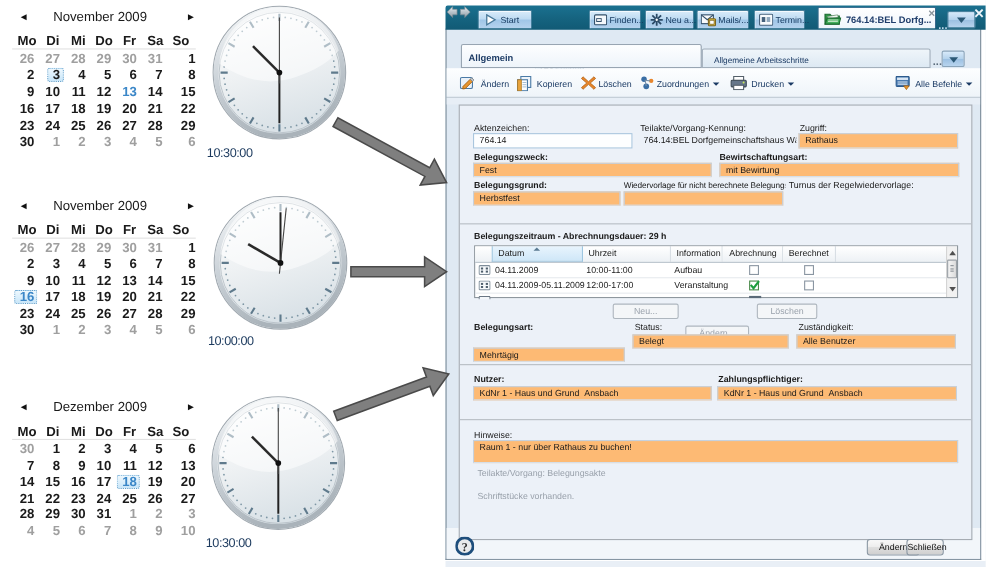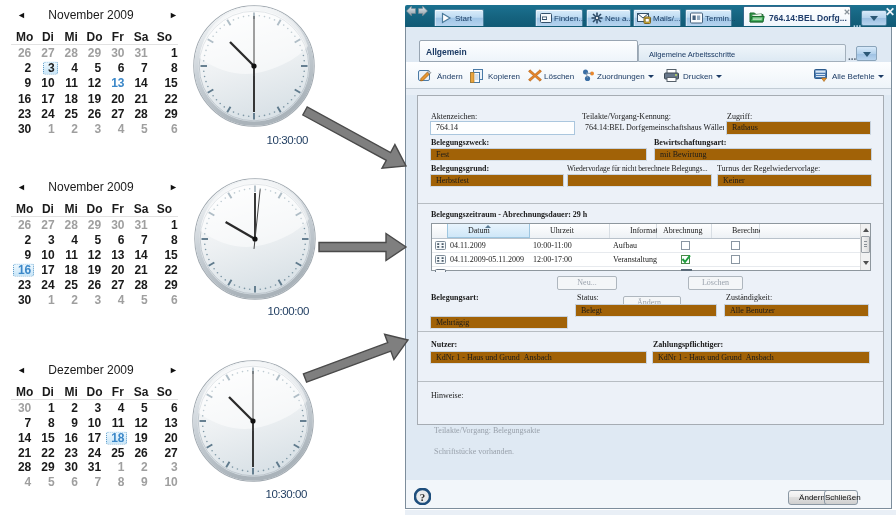--- a/index.html
+++ b/index.html
@@ -10,50 +10,50 @@
 .cal { position:absolute; left:6px; width:176px; font-weight:bold; color:#1a1a1a; }
 .cal .title { position:absolute; left:0; width:170px; text-align:center; font-size:12px; font-weight:normal; }
 .cal .arr { position:absolute; font-size:9px; font-weight:bold; color:#111; }
 .cal .row { position:absolute; left:7px; width:169px; height:15px; white-space:nowrap; }
 .cal .row span.c { display:inline-block; width:23.3px; text-align:right; padding-right:5px; font-size:12px; vertical-align:top; }
 .cal .row.hdr span.c { text-align:center; padding-right:0; }
 .cal .row span.c.last { width:30px; }
 .cal .gray { color:#9f9f9f; }
 .cal .blue { color:#3b87c8; }
 
-.ctime { position:absolute; width:120px; text-align:right; font-size:11.5px; letter-spacing:-0.4px; color:#1c3a5e; }
+.ctime { position:absolute; width:120px; text-align:left; font-size:11.5px; letter-spacing:-0.4px; color:#1c3a5e; }
 
 #win { position:absolute; left:405px; top:4px; width:491px; height:511px; font-size:8px; }
 #tealbar { position:absolute; left:0; top:1px; width:491px; height:22px; border-radius:2px 0 0 0;
   background:linear-gradient(#1b7190 0%, #15637f 55%, #115a75 100%); }
 #winbody { position:absolute; left:0px; top:22px; width:487px; height:483px;
   background:#dfe9f3; border:1px solid #7d8d9b; border-top:none; }
 .ttab { position:absolute; top:5px; height:17px; background:linear-gradient(#d9ecfa 0%, #bedbf2 45%, #a0c6e7 52%, #b6d3ee 100%);
   border:1px solid #49819d; border-bottom:none; border-radius:2px 2px 0 0; color:#16395f; font-size:8px; box-shadow:inset 0 1px 0 rgba(255,255,255,0.75), inset 1px 0 0 rgba(255,255,255,0.4); }
 .ttab .lab { position:absolute; top:4px; white-space:nowrap; }
 .ticon { position:absolute; top:2px; }
 #doctab { position:absolute; left:338px; top:2px; width:108px; height:20px; background:linear-gradient(#ffffff, #eef5fb);
   border:1px solid #38688c; border-bottom:none; border-radius:2px 2px 0 0; color:#1e3c6a; font-weight:bold; font-size:8.5px; white-space:nowrap; }
 
 .itab { position:absolute; border-bottom:none; border-radius:2px 2px 0 0; color:#1b3a64; }
 
 #toolbar { position:absolute; left:1px; top:58px; width:485px; height:27px; background:linear-gradient(#fdfeff,#eef4f9);
   border-bottom:1px solid #c2ccd5; }
 .tbt { position:absolute; top:10px; font-size:8px; color:#1b3a64; white-space:nowrap; }
 .caret { display:inline-block; width:0; height:0; border-left:3px solid transparent; border-right:3px solid transparent; border-top:3.5px solid #1b3a64; vertical-align:middle; margin-left:3px; margin-bottom:1px;}
 
-#panel { position:absolute; left:12px; top:91px; width:467px; height:330px; background:#ecf1f8; border:1px solid #a6acb3;font-family:Liberation Serif, serif; }
+#panel { position:absolute; left:12px; top:91px; width:467px; height:396px; background:#ecf1f8; border:1px solid #a6acb3; }
 .sep { position:absolute; left:0; width:465px; height:1px; background:#b7bdc3; }
 .lbl { position:absolute; font-size:8px; color:#1a1a1a; white-space:nowrap; }
 .bold { font-weight:bold; }
-.fb { position:absolute; background:#a16207; border:1px solid #c6d1dd; border-bottom-color:#d6dfe8; font-size:8px; color:#1a1a1a; padding-left:5px; overflow:hidden; white-space:nowrap; height:13px; line-height:12px; }
+.fb { position:absolute; background:#fdba74; border:1px solid #c6d1dd; border-bottom-color:#d6dfe8; font-size:8px; color:#1a1a1a; padding-left:5px; overflow:hidden; white-space:nowrap; height:13px; line-height:12px; }
 .gtxt { position:absolute; font-size:8px; color:#99a1ab; white-space:nowrap; }
 
 #tbl { position:absolute; left:13px; top:127px; width:440px; height:48px; background:#fff; border:1px solid #8e979e; }
-.th { position:absolute; top:0; height:14px; background:linear-gradient(#ffffff,#edf1f5); border-right:1px solid #d8dee4; font-size:8px; color:#1a1a1a; line-height:14px; padding-left:20px; }
+.th { position:absolute; top:0; height:14px; background:linear-gradient(#ffffff,#edf1f5); border-right:1px solid #d8dee4; font-size:8px; color:#1a1a1a; line-height:14px; padding-left:5px; }
 .cellt { position:absolute; font-size:8px; color:#1a1a1a; white-space:nowrap; }
 .cb { position:absolute; width:9px; height:9px; border:1px solid #8a96a2; background:#fff; }
 .rowline { position:absolute; left:0; width:428px; height:1px; background:#e7eaee; }
 
 .dbtn { position:absolute; top:180px; height:14px; background:#f4f6f8; border:1px solid #aeb6be; border-radius:2px; color:#9aa2ac; font-size:8px; text-align:center; line-height:12px; }
 .btn { position:absolute; height:15px; background:linear-gradient(#f8f8f8 0%,#eeeeee 45%,#dfdfdf 50%,#cfcfcf 100%); border:1px solid #8b98a4; border-radius:3px; font-size:8px; color:#111; text-align:center; line-height:13px; }
 </style>
 </head>
 <body>
 <div id="stage">
@@ -533,21 +533,20 @@
       <div class="lbl bold" style="left:13px;top:42px">Belegungszweck:</div>
       <div class="fb" style="left:12px;top:52px;width:217px;">Fest</div>
       <div class="lbl bold" style="left:236px;top:42px">Bewirtschaftungsart:</div>
       <div class="fb" style="left:236px;top:52px;width:218px;">mit Bewirtung</div>
 
       <div class="lbl bold" style="left:13px;top:68px">Belegungsgrund:</div>
       <div class="fb" style="left:12px;top:78px;width:134px;">Herbstfest</div>
       <div class="lbl" style="left:149px;top:68px;width:147px;overflow:hidden;font-size:7.5px;letter-spacing:-0.1px">Wiedervorlage für nicht berechnete Belegungs...</div>
       <div class="fb" style="left:149px;top:78px;width:145px;"></div>
       <div class="lbl" style="left:299px;top:68px">Turnus der Regelwiedervorlage:</div>
-      <div class="fb" style="left:299px;top:78px;width:155px;">Keiner</div>
 
       <div class="lbl bold" style="left:13px;top:114px">Belegungszeitraum - Abrechnungsdauer: 29 h</div>
       <div id="tbl">
         <div class="th" style="left:0;width:15px;border-right:none"></div>
         <div class="th" style="left:15px;width:83px;background:linear-gradient(#e8f4fd,#cfe7f8);border:1px solid #9ec6e0;border-top:none;line-height:13px">Datum</div>
         <div class="abs" style="left:53px;top:1px;width:0;height:0;border-left:3px solid transparent;border-right:3px solid transparent;border-bottom:3.5px solid #5a7a92"></div>
         <div class="th" style="left:98px;width:80px;">Uhrzeit</div>
         <div class="th" style="left:178px;width:47px;">Information</div>
         <div class="th" style="left:225px;width:55px;padding-left:6px">Abrechnung</div>
         <div class="th" style="left:280px;width:48px;">Berechnet</div>
@@ -617,20 +616,21 @@
       <div class="fb" style="left:157px;top:208px;width:142px;">Belegt</div>
       <div class="lbl" style="left:308px;top:197px">Zuständigkeit:</div>
       <div class="fb" style="left:306px;top:208px;width:145px;">Alle Benutzer</div>
 
       <div class="lbl bold" style="left:13px;top:244px">Nutzer:</div>
       <div class="fb" style="left:12px;top:255px;width:217px;">KdNr 1 - Haus und Grund&nbsp;&nbsp;Ansbach</div>
       <div class="lbl bold" style="left:235px;top:244px">Zahlungspflichtiger:</div>
       <div class="fb" style="left:234px;top:255px;width:218px;">KdNr 1 - Haus und Grund&nbsp;&nbsp;Ansbach</div>
 
       <div class="lbl" style="left:13px;top:295px">Hinweise:</div>
+      <div class="fb" style="left:12px;top:304px;width:441px;height:21px;">Raum 1 - nur über Rathaus zu buchen!</div>
       <div class="gtxt" style="left:16px;top:330px">Teilakte/Vorgang: Belegungsakte</div>
       <div class="gtxt" style="left:16px;top:351px">Schriftstücke vorhanden.</div>
     </div>
 
     <svg class="abs" style="left:9px;top:484px" width="17" height="17" viewBox="0 0 17 17">
       <circle cx="8.5" cy="8.5" r="7.6" fill="#e8eaec" stroke="#1e4e7c" stroke-width="2.6"></circle>
       <text x="8.5" y="12.5" text-anchor="middle" font-size="11" font-weight="bold" fill="#2a2a2a" font-family="Liberation Serif, serif">?</text>
     </svg>
     <div class="btn" style="left:383px;top:486px;width:48px;">Ändern</div>
     <div class="btn" style="left:419px;top:486px;width:34px;">Schließen</div>

